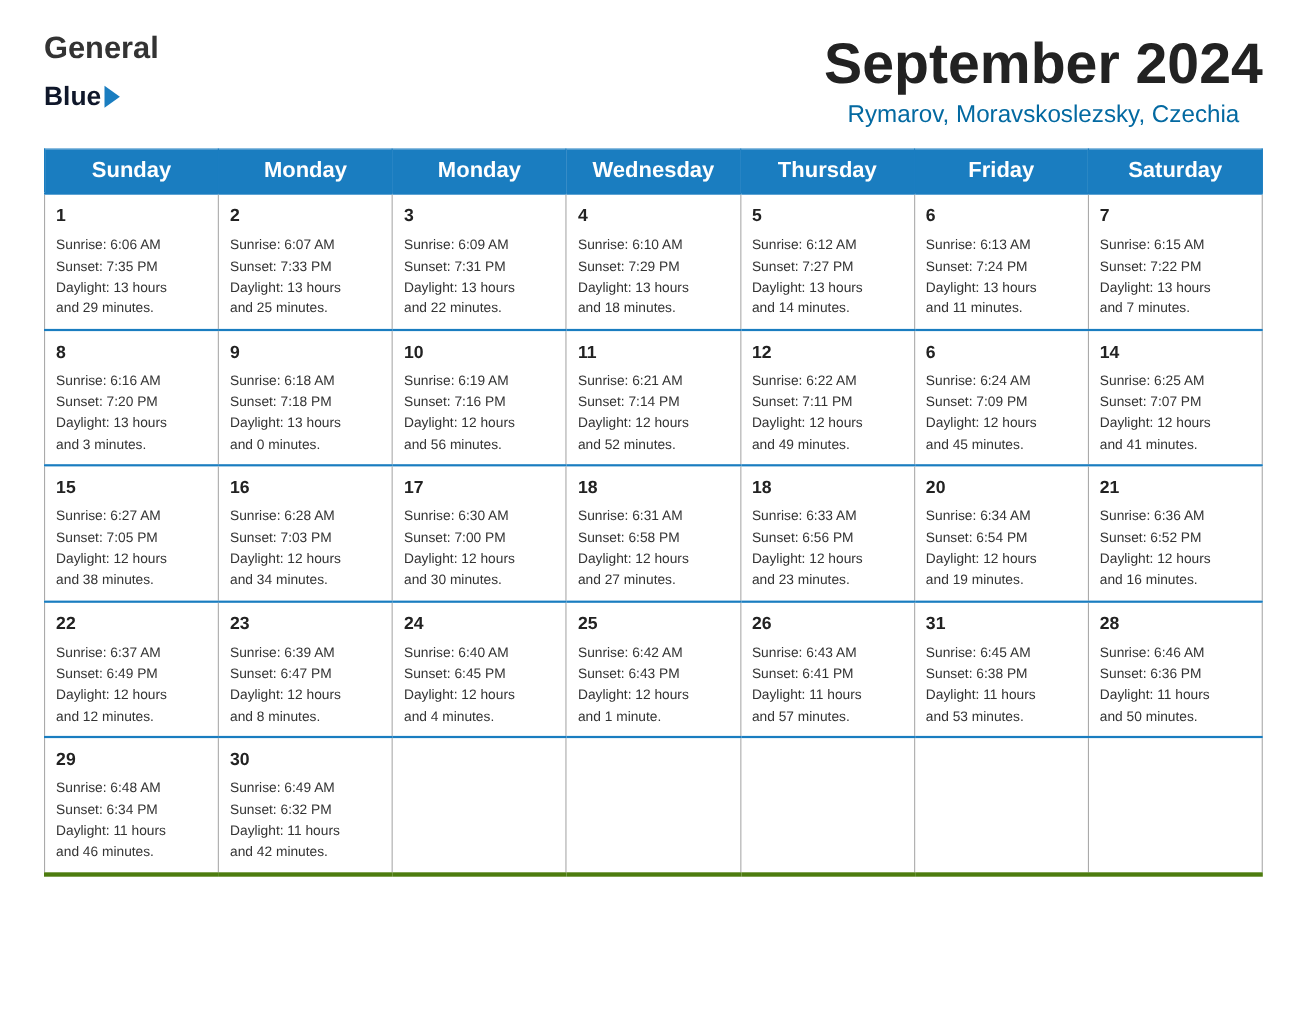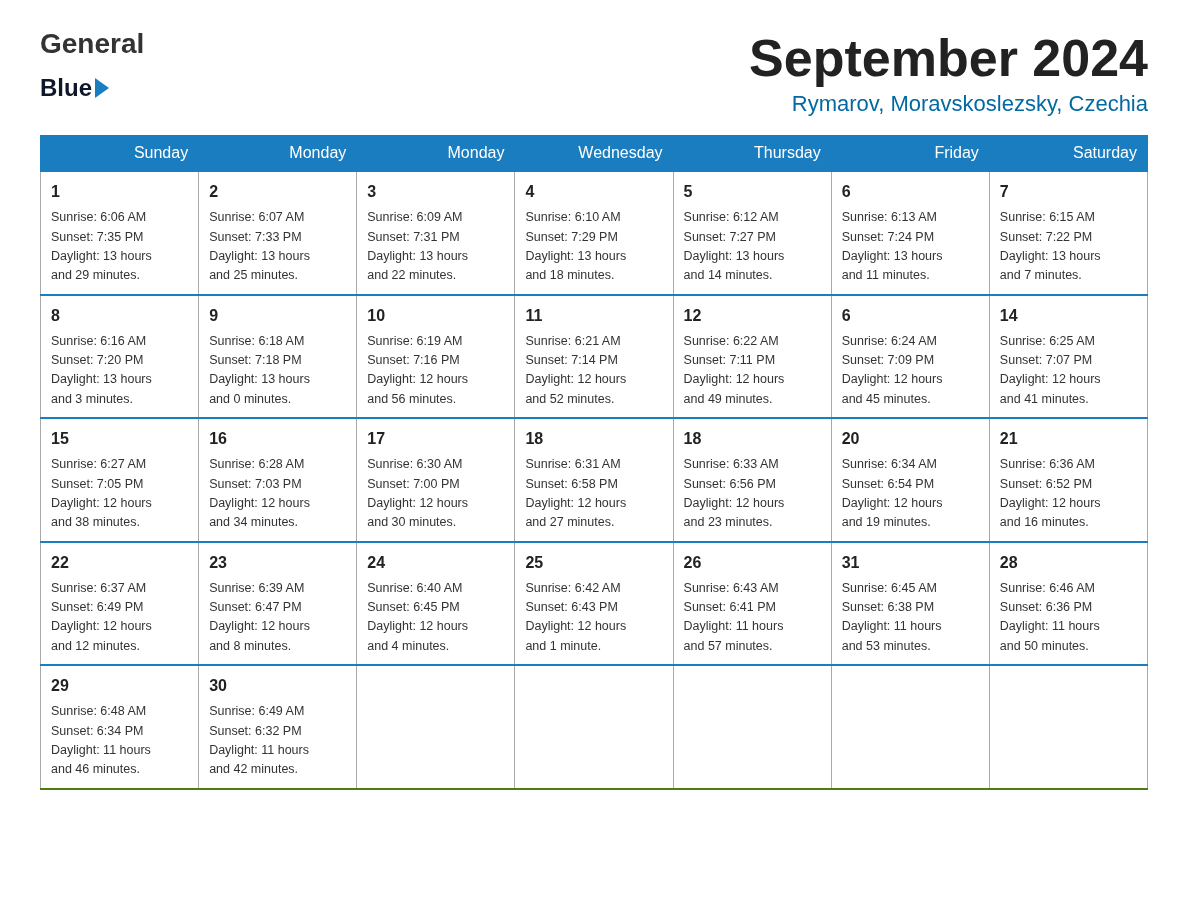--- a/index.html
+++ b/index.html
@@ -38,45 +38,45 @@
     .logo-arrow {
       width: 0;
       height: 0;
       border-left: 14px solid #1a7dc0;
       border-top: 10px solid transparent;
       border-bottom: 10px solid transparent;
       display: inline-block;
       margin-left: 3px;
     }
     .title-block {
-      text-align: right;
+      text-align: center;
     }
     .month-title {
       font-size: 52px;
       font-weight: bold;
       color: #222;
       line-height: 1.1;
     }
     .location {
       font-size: 22px;
       color: #0369a1;
       margin-top: 4px;
     }
     table {
       width: 100%;
       border-collapse: collapse;
       table-layout: fixed;
     }
     thead tr th {
       background-color: #1a7dc0;
       color: #fff;
-      font-size: 16px;
-      font-weight: normal;
+      font-size: 20px;
+      font-weight: bold;
       padding: 8px 10px;
-      text-align: right;
+      text-align: center;
       border: 1px solid #1a7dc0;
     }
     tbody tr td {
       border: 1px solid #aaa;
       vertical-align: top;
       padding: 8px 10px;
       font-size: 13px;
       line-height: 1.5;
       min-height: 100px;
       background: #fff;
@@ -87,21 +87,21 @@
       color: #222;
       display: block;
       margin-bottom: 4px;
     }
     .day-info {
       color: #333;
       font-size: 12.5px;
       line-height: 1.55;
     }
     tbody tr:last-child td {
-      border-bottom: 2px solid #4d7c0f;
+      border-bottom: 4px solid #4d7c0f;
     }
     tbody tr:first-child td {
       border-top: 2px solid #1a7dc0;
     }
     
     tbody tr td {
       border-top: 1px solid #aaa;
     }
     
     .week-row td {

